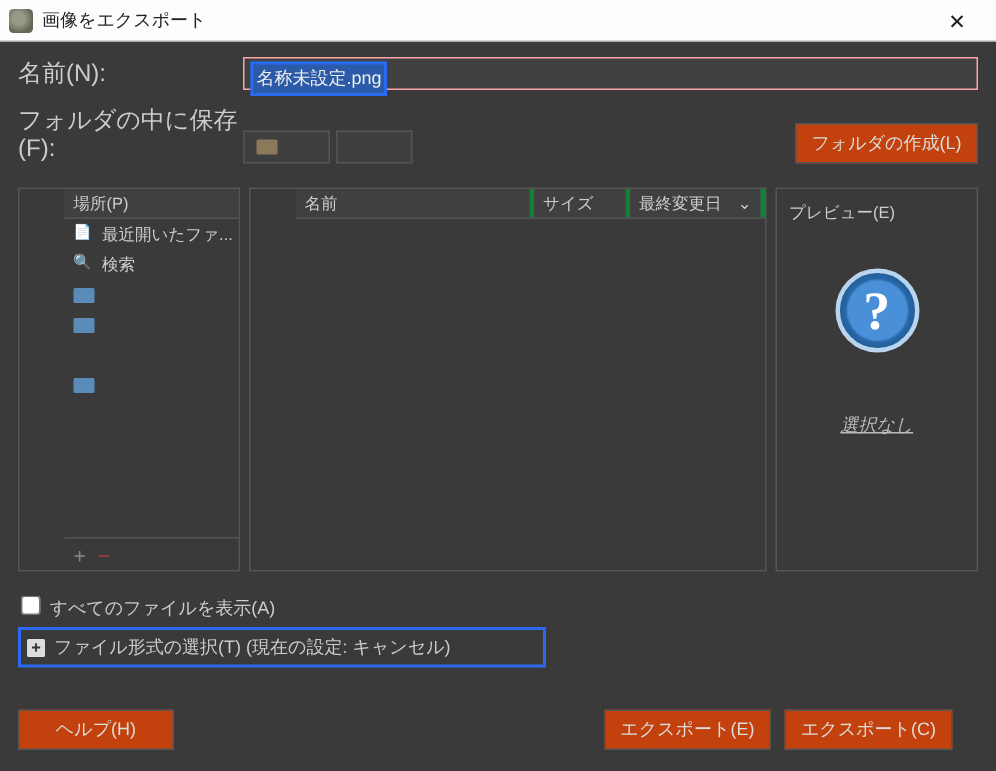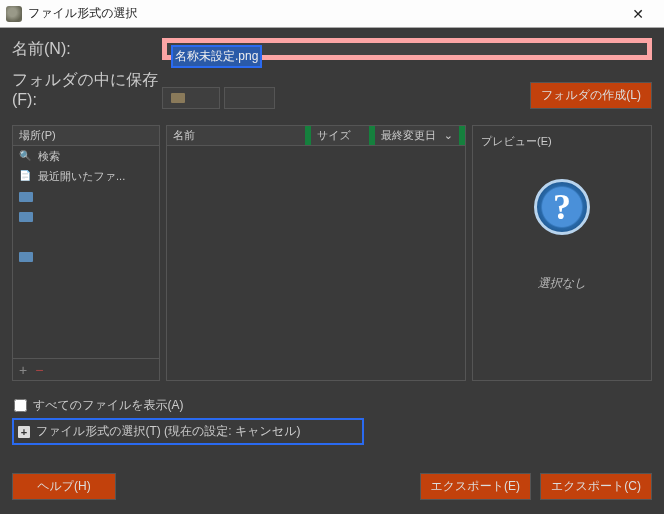--- a/index.html
+++ b/index.html
@@ -4,67 +4,67 @@
 <style>
 * { box-sizing: border-box; margin: 0; padding: 0; font-family: "Meiryo", "MS PGothic", sans-serif; }
 body { background: #3a3a3a; color: #ccc; font-size: 12px; width: 664px; height: 514px; overflow: hidden; position: relative; }
 .titlebar { height: 28px; background: #fdfdfd; color: #222; display: flex; align-items: center; padding: 0 6px; border-bottom: 1px solid #aaa; }
 .titlebar .logo { width: 16px; height: 16px; margin-right: 6px; background: radial-gradient(circle at 40% 40%, #998 30%, #665 70%); border-radius: 3px; }
 .titlebar .title { flex: 1; font-size: 12px; }
 .titlebar .close { width: 40px; text-align: center; font-size: 14px; cursor: default; }
 .content { padding: 10px 12px 0 12px; }
 .row { display: flex; align-items: center; margin-bottom: 10px; }
 .label { width: 150px; font-size: 16px; color: #ccc; }
-.name-input { flex: 1; background: #414141; border: 5px solid #fca5a5; height: 22px; color: #eee; padding: 2px 4px; font-size: 12px; }
+.name-input { flex: 1; background: #414141; border: 1px solid #fca5a5; height: 22px; color: #eee; padding: 2px 4px; font-size: 12px; }
 .name-input .sel { background: #2a5aa8; border: 2px solid #2a6af0; padding: 1px 2px; display: inline-block; }
 .path-row { display: flex; align-items: flex-end; margin-bottom: 16px; }
 .path-buttons { display: flex; gap: 4px; }
 .path-btn { background: #3f3f3f; border: 1px solid #555; height: 22px; padding: 0 8px; color: #bbb; font-size: 11px; display: flex; align-items: center; gap: 4px; }
 .path-btn .ficon { width: 14px; height: 10px; background: #8a7a5a; border-radius: 1px; }
 .spacer { flex: 1; }
 .btn { background: #c2410c; border: 1px solid #555; color: #ddd; padding: 4px 10px; font-size: 12px; cursor: default; }
 .panels { display: flex; gap: 6px; height: 256px; }
-.panel { border: 1px solid #555; background: #3a3a3a; display: flex; flex-direction: column; }
+.panel { border: 1px solid #555; background: #3a3a3a; display: flex; flex-direction: column; padding-left: 30px; }
 .places { width: 148px; }
 .filelist { flex: 1; }
-.preview { width: 180px; padding: 8px; text-align: center; }
+.preview { width: 135px; padding: 8px; text-align: center; }
 .panel-header { background: #404040; border-bottom: 1px solid #555; height: 20px; display: flex; align-items: center; padding: 0 6px; font-size: 11px; color: #ccc; }
 .file-header { display: flex; height: 20px; background: #404040; border-bottom: 1px solid #555; }
-.file-header .col { border-right: 6px solid #15803d; padding: 2px 6px; font-size: 11px; display: flex; align-items: center; }
+.file-header .col { border-right: 3px solid #15803d; padding: 2px 6px; font-size: 11px; display: flex; align-items: center; }
 .col-name { flex: 1; }
 .col-size { width: 64px; }
 .col-date { width: 90px; display: flex; justify-content: space-between; }
 .places-list { flex: 1; overflow: hidden; background: #3a3a3a; }
 .place-item { height: 20px; display: flex; align-items: center; padding: 0 6px; gap: 5px; font-size: 11px; color: #ccc; white-space: nowrap; overflow: hidden; text-overflow: ellipsis; }
 .pi-icon { width: 14px; height: 14px; flex-shrink: 0; }
 .pi-search::before { content: "🔍"; font-size: 10px; }
 .pi-recent::before { content: "📄"; font-size: 10px; }
 .pi-folder { background: #5b8bb8; border-radius: 1px; width: 14px; height: 10px; margin-top: 2px; }
 .pi-blur { color: #666; filter: blur(1px); }
 .places-footer { height: 22px; border-top: 1px solid #555; display: flex; align-items: center; padding: 0 6px; gap: 8px; }
 .places-footer span { color: #888; font-size: 14px; line-height: 1; }
 .preview-title { text-align: left; font-size: 11px; margin-bottom: 30px; color: #ccc; }
 .preview-q { width: 56px; height: 56px; border-radius: 50%; background: radial-gradient(circle at 50% 50%, #4a90d9 55%, #2868a8 60%, #14406a 100%); border: 3px solid #b8d4ee; margin: 0 auto 40px; display: flex; align-items: center; justify-content: center; color: #fff; font-size: 36px; font-weight: bold; font-family: Georgia, serif; }
-.preview-text { font-style: italic; color: #bbb; font-size: 12px; }
+.preview-text { font-style: italic; color: #bbb; font-size: 12px; text-decoration: underline; }
 .below { margin-top: 12px; }
-.check-row { display: flex; align-items: center; padding: 4px 2px; gap: 6px; font-size: 12px; }
+.check-row { display: flex; padding: 4px 2px; gap: 6px; font-size: 12px; }
 .check-row input[type=checkbox] { width: 13px; height: 13px; accent-color: #555; }
 .expand-row { border: 2px solid #2a6af0; background: #3a3a3a; padding: 3px 4px; display: flex; align-items: center; gap: 6px; font-size: 12px; width: 352px; }
 .expand-row .plus { width: 12px; height: 12px; background: #ddd; color: #333; display: flex; align-items: center; justify-content: center; font-size: 11px; font-weight: bold; border-radius: 1px; }
-.footer { position: absolute; bottom: 14px; left: 12px; right: 12px; display: flex; }
+.footer { position: absolute; bottom: 14px; left: 12px; right: 29px; display: flex; }
 .footer .btn { min-width: 104px; text-align: center; }
 .chev::after { content: "⌄"; font-size: 11px; margin-left: 2px; }
 .filelist-body { flex: 1; background: #3a3a3a; }
 </style>
 </head>
 <body>
 
 <div class="titlebar">
   <div class="logo"></div>
-  <div class="title">ファイル形式の選択</div>
+  <div class="title">画像をエクスポート</div>
   <div class="close">✕</div>
 </div>
 
 <div class="content">
   <div class="row">
     <div class="label">名前(N):</div>
     <div class="name-input">
       <span class="sel">名称未設定.png</span>
     </div>
   </div>
@@ -82,26 +82,26 @@
     </div>
     <div class="spacer"></div>
     <button class="btn">フォルダの作成(L)</button>
   </div>
 
   <div class="panels">
     <div class="panel places">
       <div class="panel-header">場所(P)</div>
       <div class="places-list">
         <div class="place-item">
+            <span class="pi-icon pi-recent"></span>
+            <span>最近開いたファ...</span>
+          </div>
+        <div class="place-item">
             <span class="pi-icon pi-search"></span>
             <span>検索</span>
-          </div>
-        <div class="place-item">
-            <span class="pi-icon pi-recent"></span>
-            <span>最近開いたファ...</span>
           </div>
         <div class="place-item">
             <span class="pi-icon pi-folder"></span>
             <span class="pi-blur"></span>
           </div>
         <div class="place-item">
             <span class="pi-icon pi-folder"></span>
             <span class="pi-blur"></span>
           </div>
         <div class="place-item">

